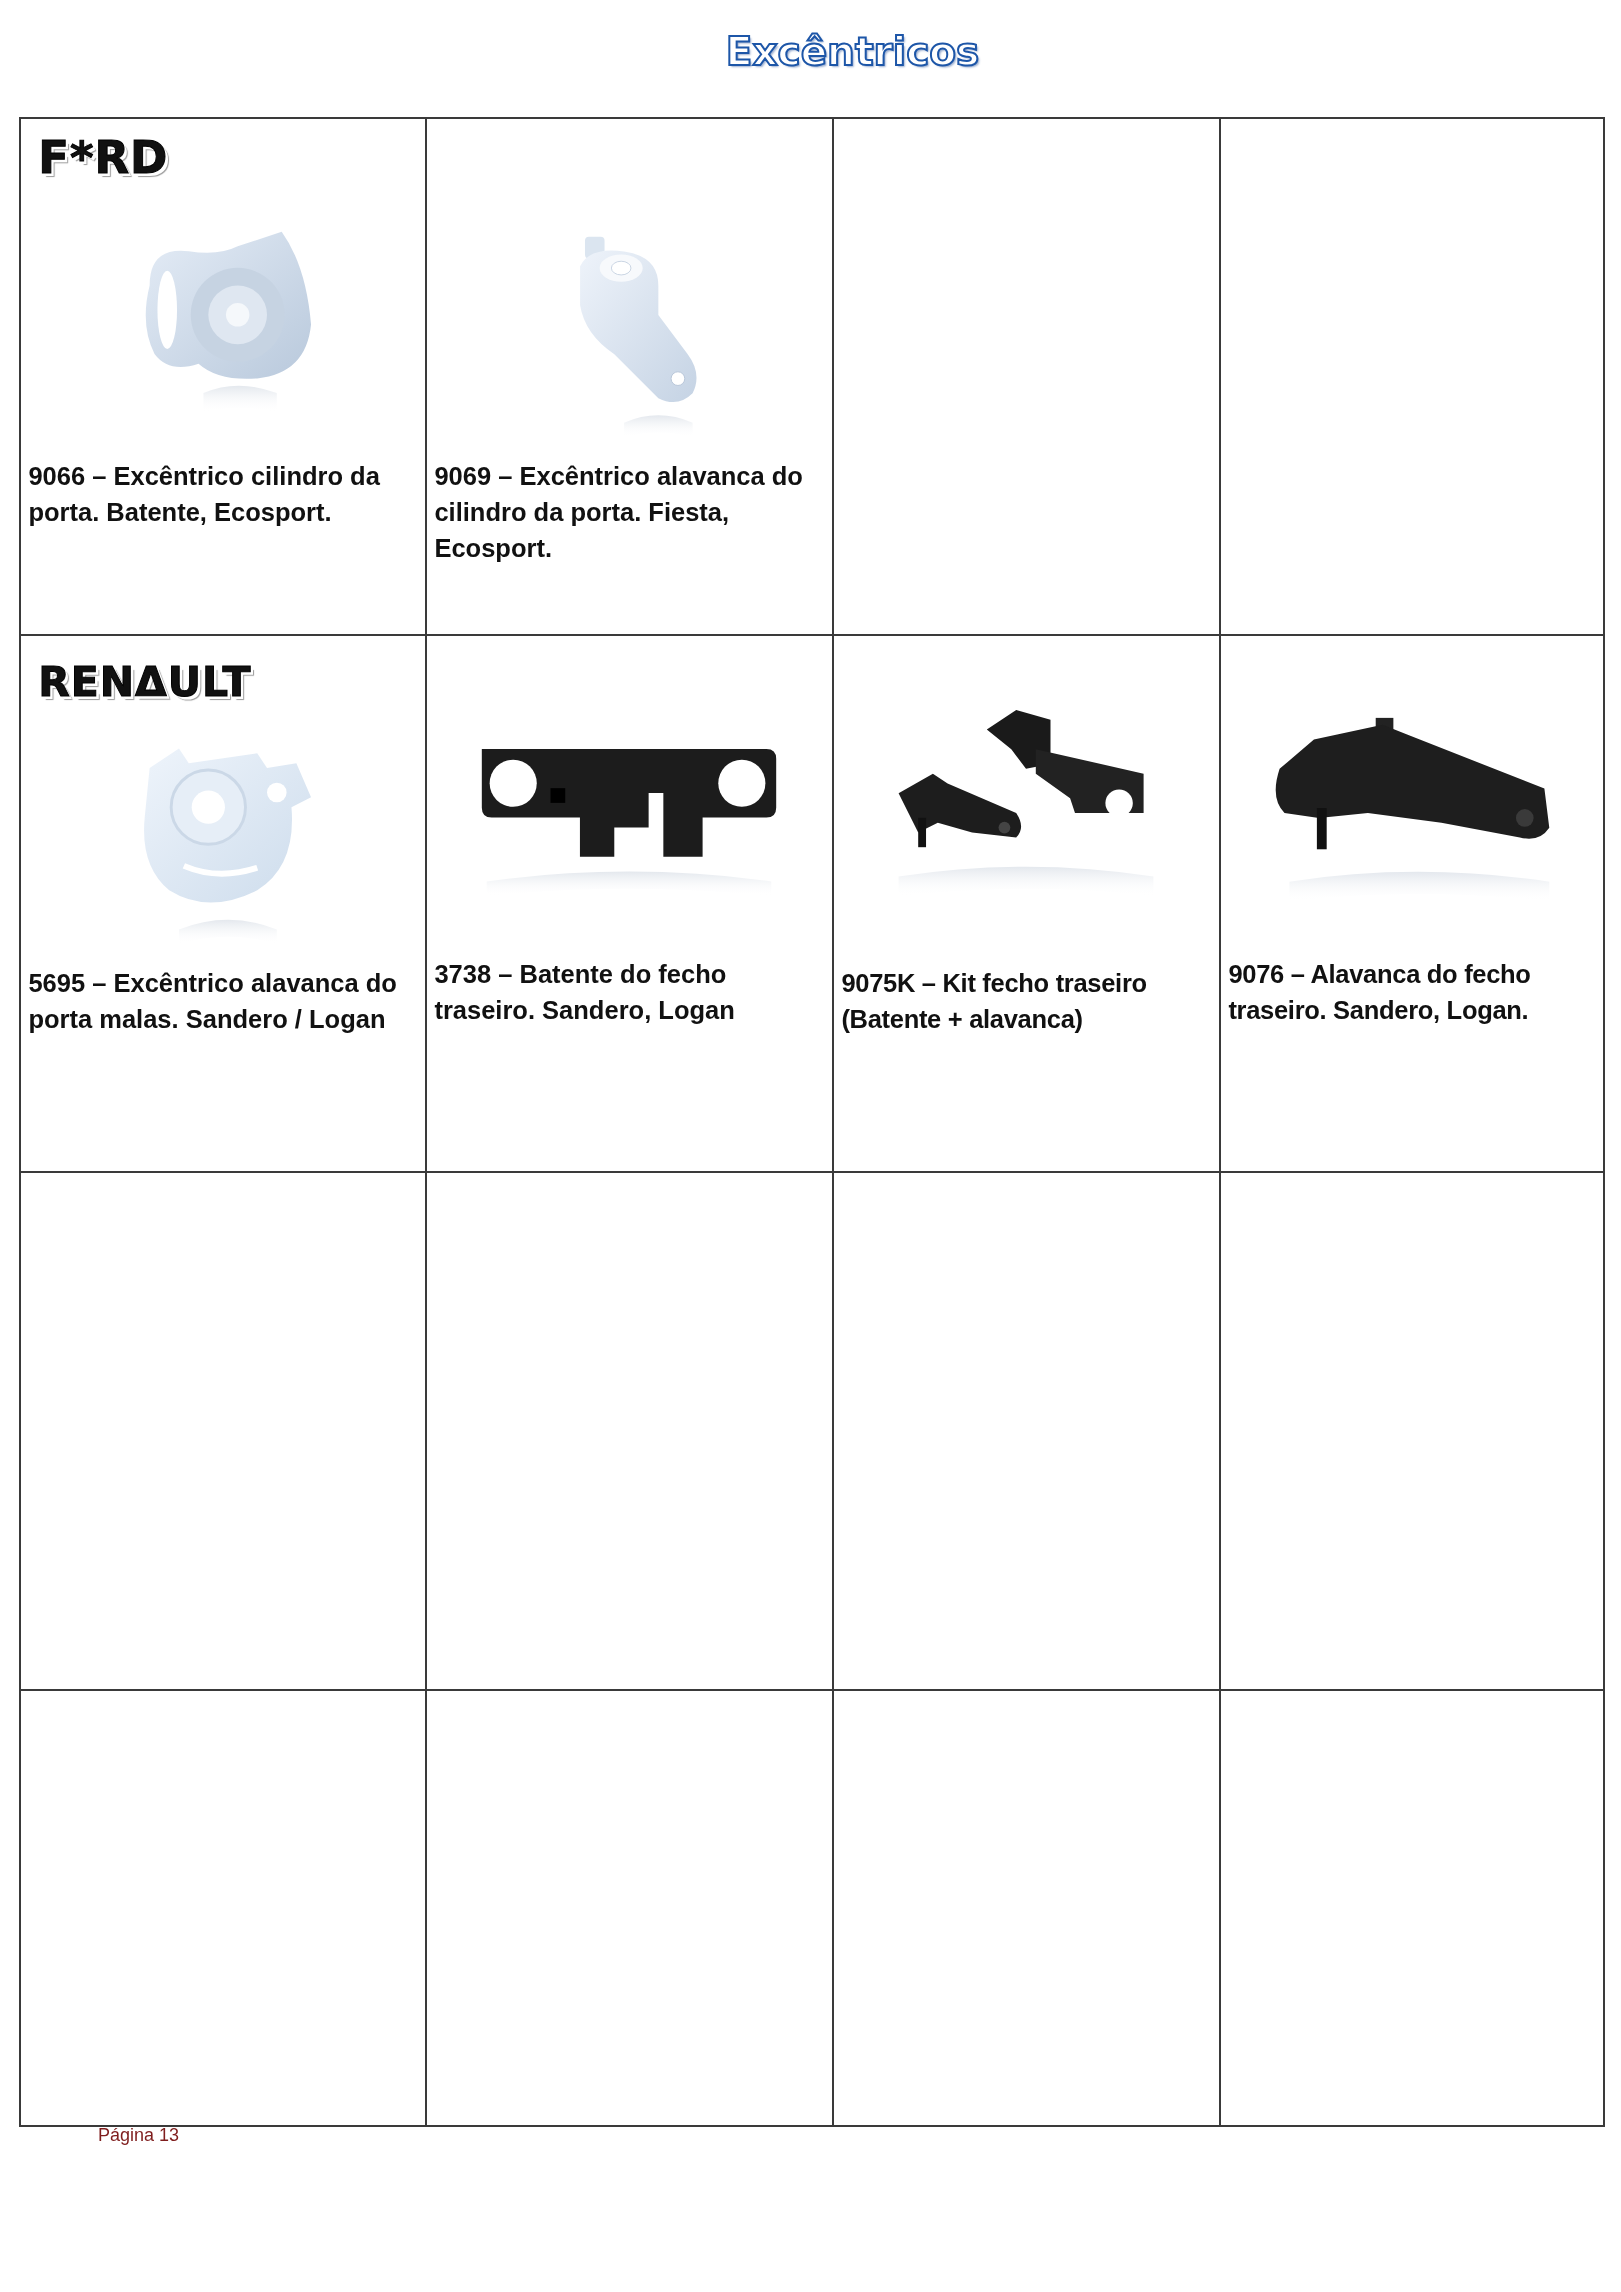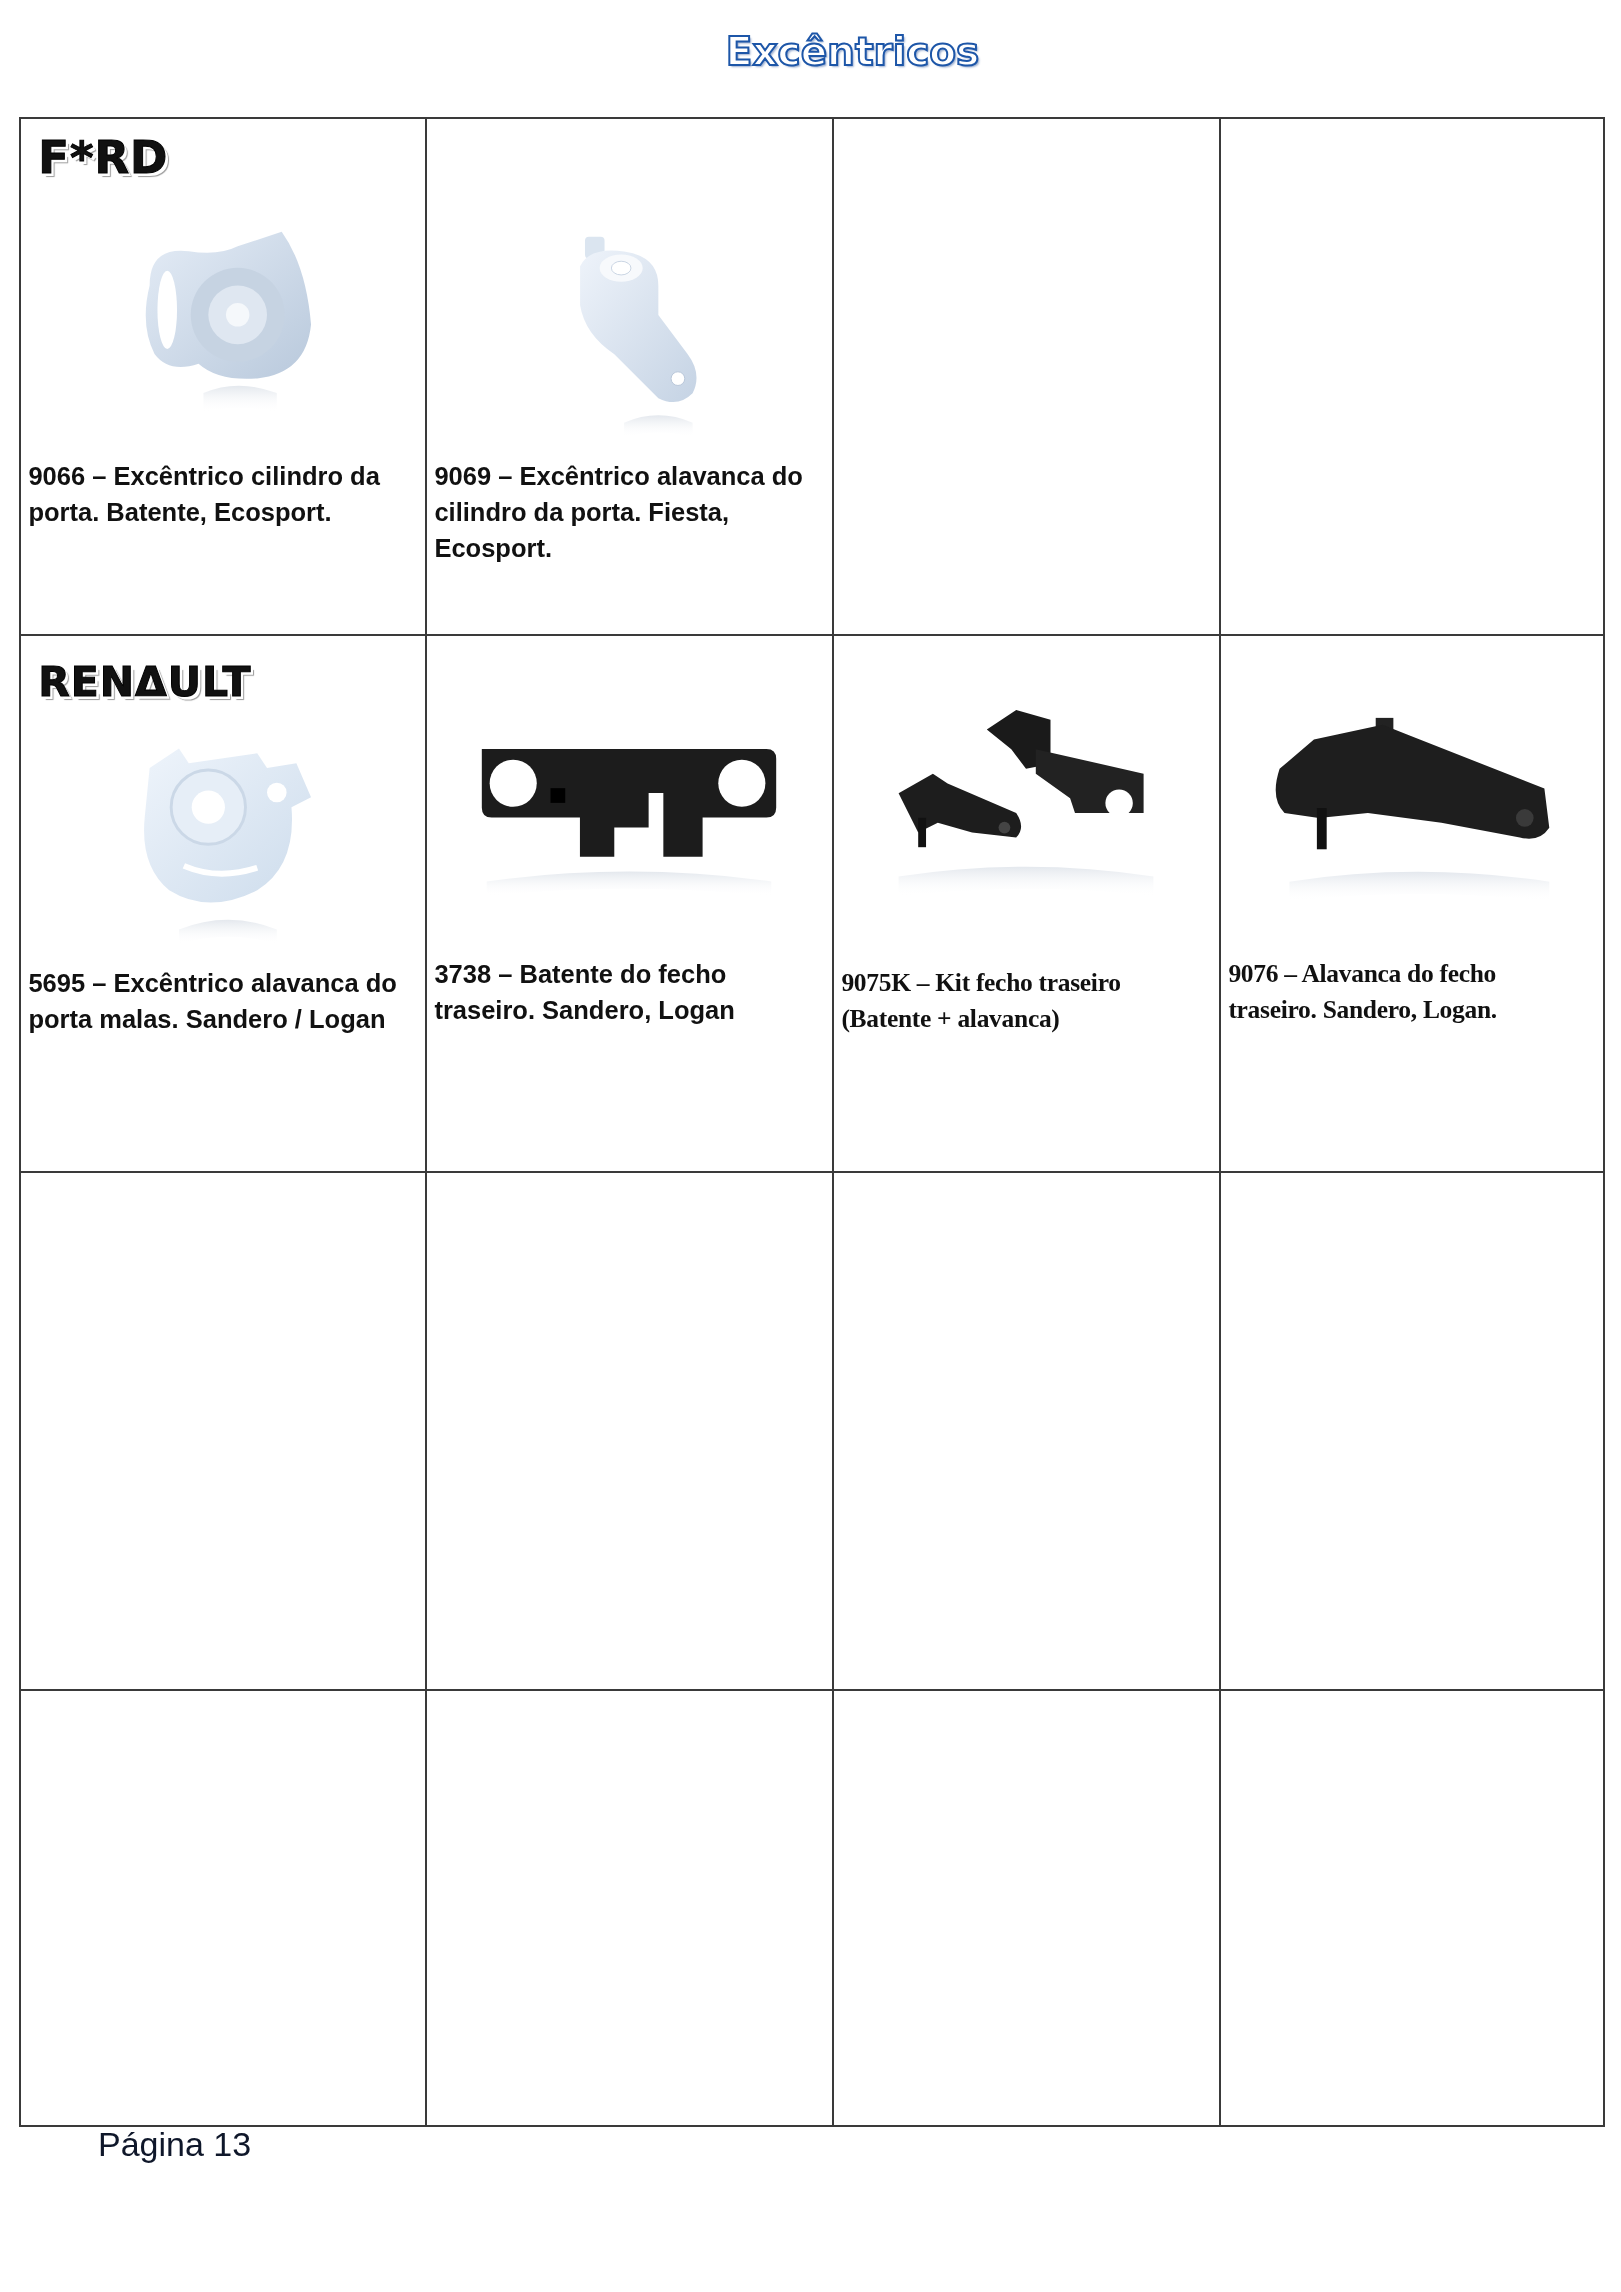--- a/index.html
+++ b/index.html
@@ -36,25 +36,25 @@
   }
   .brand.ford { top:11.8px; font-size:45px; letter-spacing:1px; }
   .brand.renault { top:21.6px; font-size:41px; letter-spacing:1px; }
 
   .photo { position:absolute; left:50%; transform:translateX(-50%); }
   .caption {
     position:absolute; left:7.8px; right:7.8px; text-align:left;
     font-family:"Liberation Sans", sans-serif; font-weight:bold;
     font-size:25.5px; line-height:36px; color:#111;
   }
-  .caption.narrow { font-family:Liberation Serif, serif; letter-spacing:-0.3px; }
+  .caption.narrow { font-family:Liberation Sans, sans-serif; letter-spacing:-0.3px; }
 
   .footer {
-    position:absolute; left:98px; top:2125px; font-size:34px;
-    font-family:"Liberation Sans", sans-serif; color:#0f172a;
+    position:absolute; left:98px; top:2125px; font-size:18px;
+    font-family:"Liberation Sans", sans-serif; color:#7f1d1d;
   }
 </style>
 </head>
 <body>
 
 <div class="page-title">Excêntricos</div>
 
 <table class="catalog">
   <colgroup>
     <col style="width:406px">

